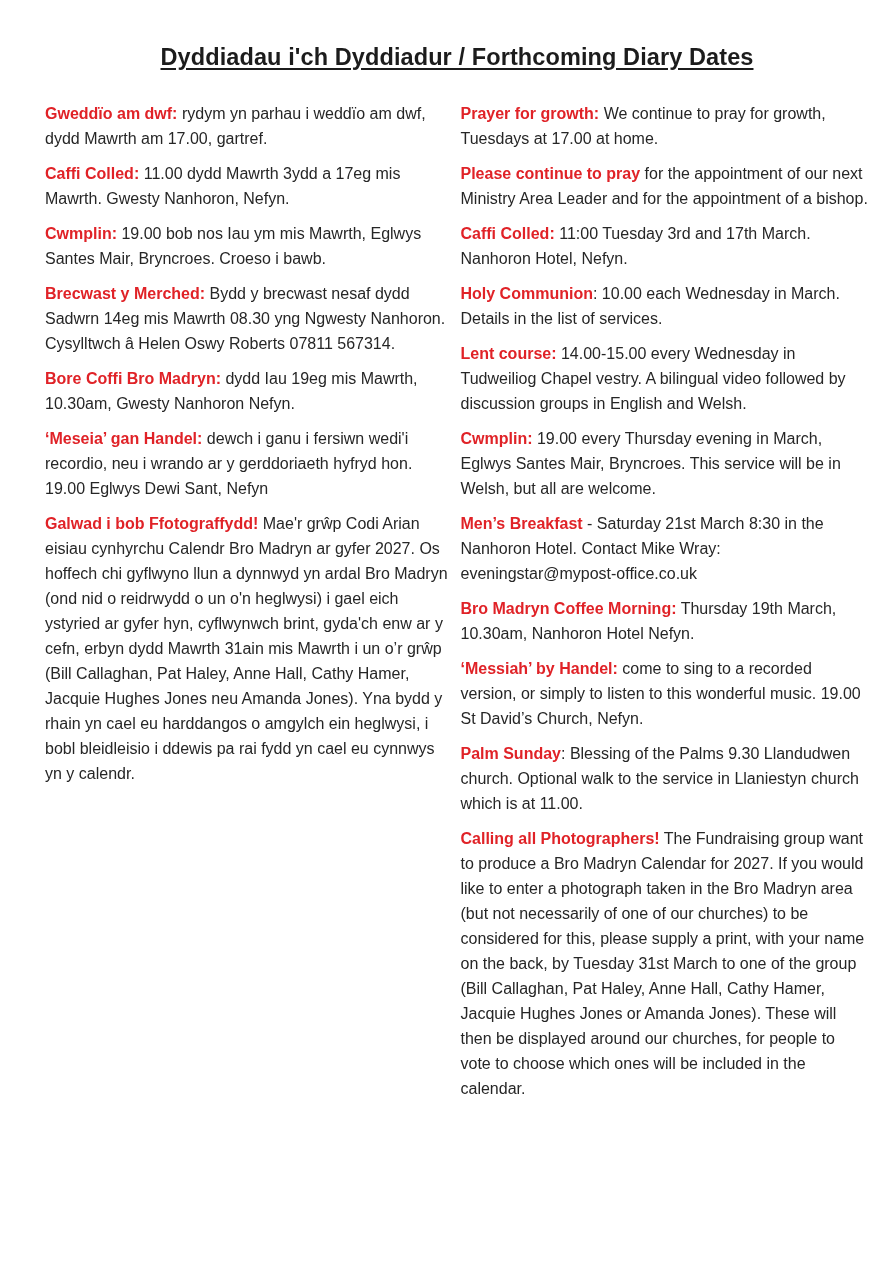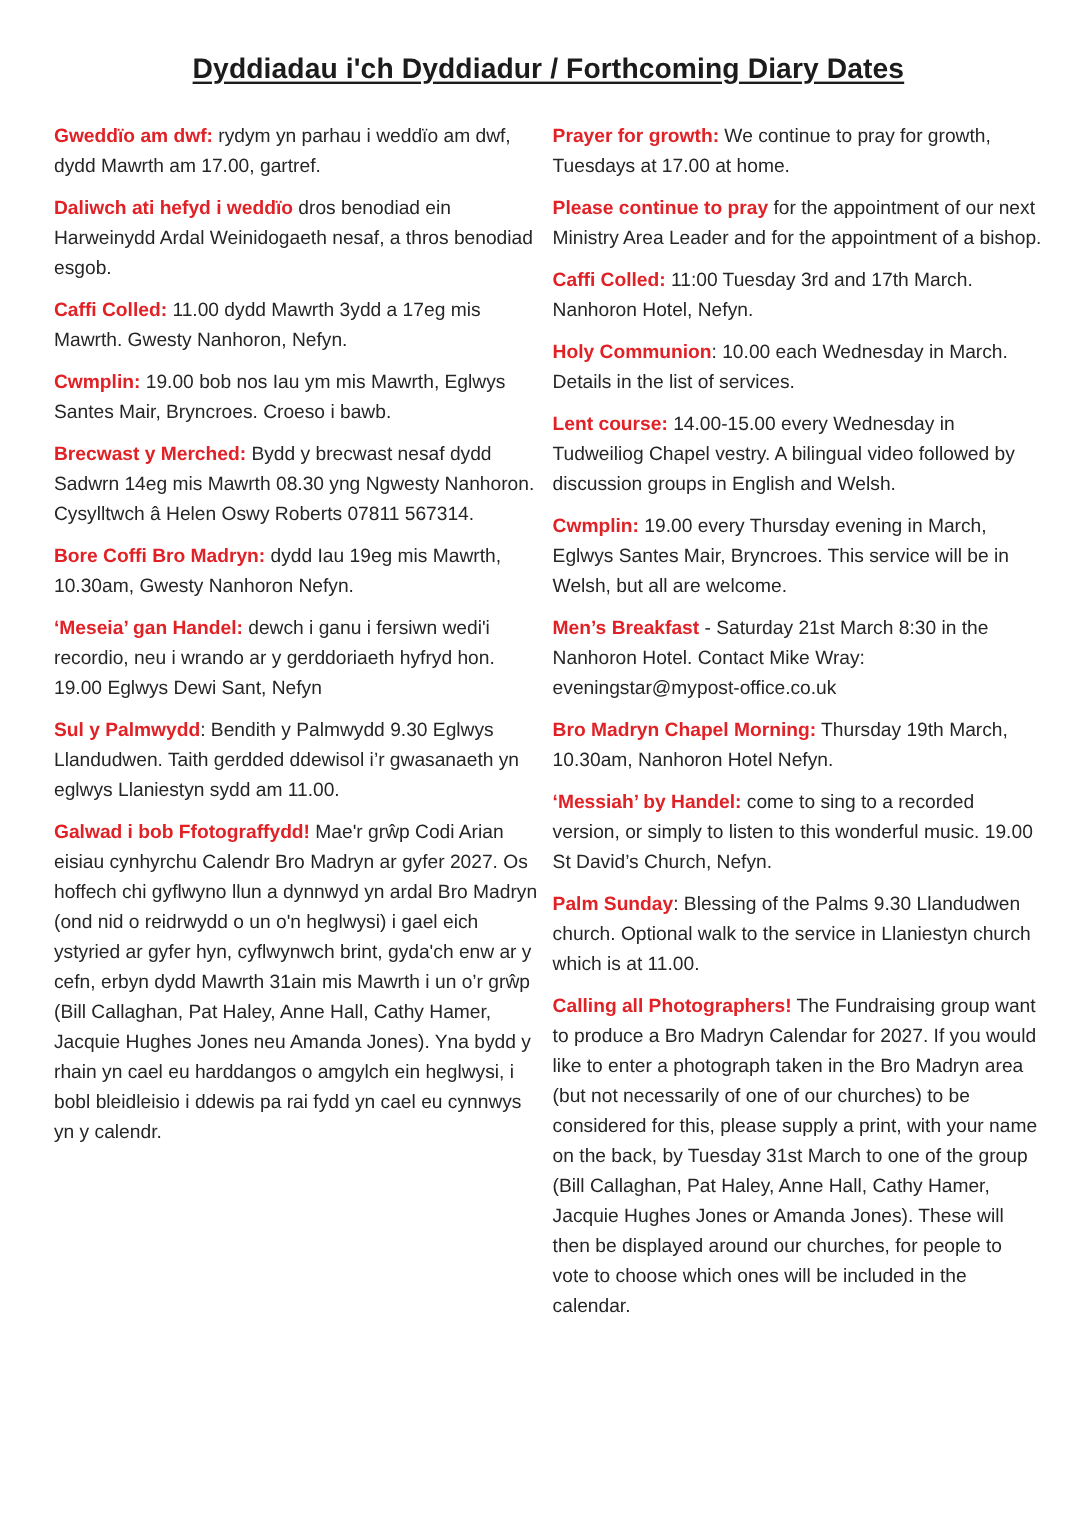--- a/index.html
+++ b/index.html
@@ -57,38 +57,36 @@
 <body>
 
 <div class="page">
 
   <h1 class="title">Dyddiadau i'ch Dyddiadur / Forthcoming Diary Dates</h1>
 
   <div class="columns">
 
     <div class="col" lang="cy">
       <p class="para"><span class="lead">Gweddïo am dwf:</span><span> </span><span>rydym yn parhau i weddïo am dwf, dydd Mawrth am 17.00, gartref.</span></p>
-      <p class="para"><span class="lead">Daliwch ati hefyd i weddïo</span><span> </span><span>dros benodiad ein Harweinydd Ardal Weinidogaeth nesaf, a thros benodiad esgob.</span></p>
       <p class="para"><span class="lead">Caffi Colled:</span><span> </span><span>11.00 dydd Mawrth 3ydd a 17eg mis Mawrth. Gwesty Nanhoron, Nefyn.</span></p>
       <p class="para"><span class="lead">Cwmplin:</span><span> </span><span>19.00 bob nos Iau ym mis Mawrth, Eglwys Santes Mair, Bryncroes. Croeso i bawb.</span></p>
       <p class="para"><span class="lead">Brecwast y Merched:</span><span> </span><span>Bydd y brecwast nesaf dydd Sadwrn 14eg mis Mawrth 08.30 yng Ngwesty Nanhoron. Cysylltwch â Helen Oswy Roberts 07811 567314.</span></p>
       <p class="para"><span class="lead">Bore Coffi Bro Madryn:</span><span> </span><span>dydd Iau 19eg mis Mawrth, 10.30am, Gwesty Nanhoron Nefyn.</span></p>
       <p class="para"><span class="lead">‘Meseia’ gan Handel:</span><span> </span><span>dewch i ganu i fersiwn wedi'i recordio, neu i wrando ar y gerddoriaeth hyfryd hon. 19.00 Eglwys Dewi Sant, Nefyn</span></p>
-      <p class="para"><span class="lead">Sul y Palmwydd</span><span>: </span><span>Bendith y Palmwydd 9.30 Eglwys Llandudwen. Taith gerdded ddewisol i’r gwasanaeth yn eglwys Llaniestyn sydd am 11.00.</span></p>
       <p class="para"><span class="lead">Galwad i bob Ffotograffydd!</span><span> </span><span>Mae'r grŵp Codi Arian eisiau cynhyrchu Calendr Bro Madryn ar gyfer 2027. Os hoffech chi gyflwyno llun a dynnwyd yn ardal Bro Madryn (ond nid o reidrwydd o un o'n heglwysi) i gael eich ystyried ar gyfer hyn, cyflwynwch brint, gyda'ch enw ar y cefn, erbyn dydd Mawrth 31ain mis Mawrth i un o’r grŵp (Bill Callaghan, Pat Haley, Anne Hall, Cathy Hamer, Jacquie Hughes Jones neu Amanda Jones). Yna bydd y rhain yn cael eu harddangos o amgylch ein heglwysi, i bobl bleidleisio i ddewis pa rai fydd yn cael eu cynnwys yn y calendr.</span></p>
     </div>
 
     <div class="col" lang="en">
       <p class="para"><span class="lead">Prayer for growth:</span><span> </span><span>We continue to pray for growth, Tuesdays at 17.00 at home.</span></p>
       <p class="para"><span class="lead">Please continue to pray</span><span> </span><span>for the appointment of our next Ministry Area Leader and for the appointment of a bishop.</span></p>
       <p class="para"><span class="lead">Caffi Colled:</span><span> </span><span>11:00 Tuesday 3rd and 17th March. Nanhoron Hotel, Nefyn.</span></p>
       <p class="para"><span class="lead">Holy Communion</span><span>: </span><span>10.00 each Wednesday in March. Details in the list of services.</span></p>
       <p class="para"><span class="lead">Lent course:</span><span> </span><span>14.00-15.00 every Wednesday in Tudweiliog Chapel vestry. A bilingual video followed by discussion groups in English and Welsh.</span></p>
       <p class="para"><span class="lead">Cwmplin:</span><span> </span><span>19.00 every Thursday evening in March, Eglwys Santes Mair, Bryncroes. This service will be in Welsh, but all are welcome.</span></p>
       <p class="para"><span class="lead">Men’s Breakfast</span><span> - </span><span>Saturday 21st March  8:30 in the Nanhoron Hotel. Contact Mike Wray: eveningstar@mypost-office.co.uk</span></p>
-      <p class="para"><span class="lead">Bro Madryn Chapel Morning:</span><span> </span><span>Thursday 19th March, 10.30am, Nanhoron Hotel Nefyn.</span></p>
+      <p class="para"><span class="lead">Bro Madryn Coffee Morning:</span><span> </span><span>Thursday 19th March, 10.30am, Nanhoron Hotel Nefyn.</span></p>
       <p class="para"><span class="lead">‘Messiah’ by Handel:</span><span> </span><span>come to sing to a recorded version, or simply to listen to this wonderful music. 19.00 St David’s Church, Nefyn.</span></p>
       <p class="para"><span class="lead">Palm Sunday</span><span>: </span><span>Blessing of the Palms 9.30 Llandudwen church. Optional walk to the service in Llaniestyn church which is at 11.00.</span></p>
       <p class="para"><span class="lead">Calling all Photographers!</span><span> </span><span>The Fundraising group want to produce a Bro Madryn Calendar for 2027. If you would like to enter a photograph taken in the Bro Madryn area (but not necessarily of one of our churches) to be considered for this, please supply a print, with your name on the back, by Tuesday 31st March to one of the group (Bill Callaghan, Pat Haley, Anne Hall, Cathy Hamer, Jacquie Hughes Jones or Amanda Jones). These will then be displayed around our churches, for people to vote to choose which ones will be included in the calendar.</span></p>
     </div>
 
   </div>
 </div>
 
 </body></html>

